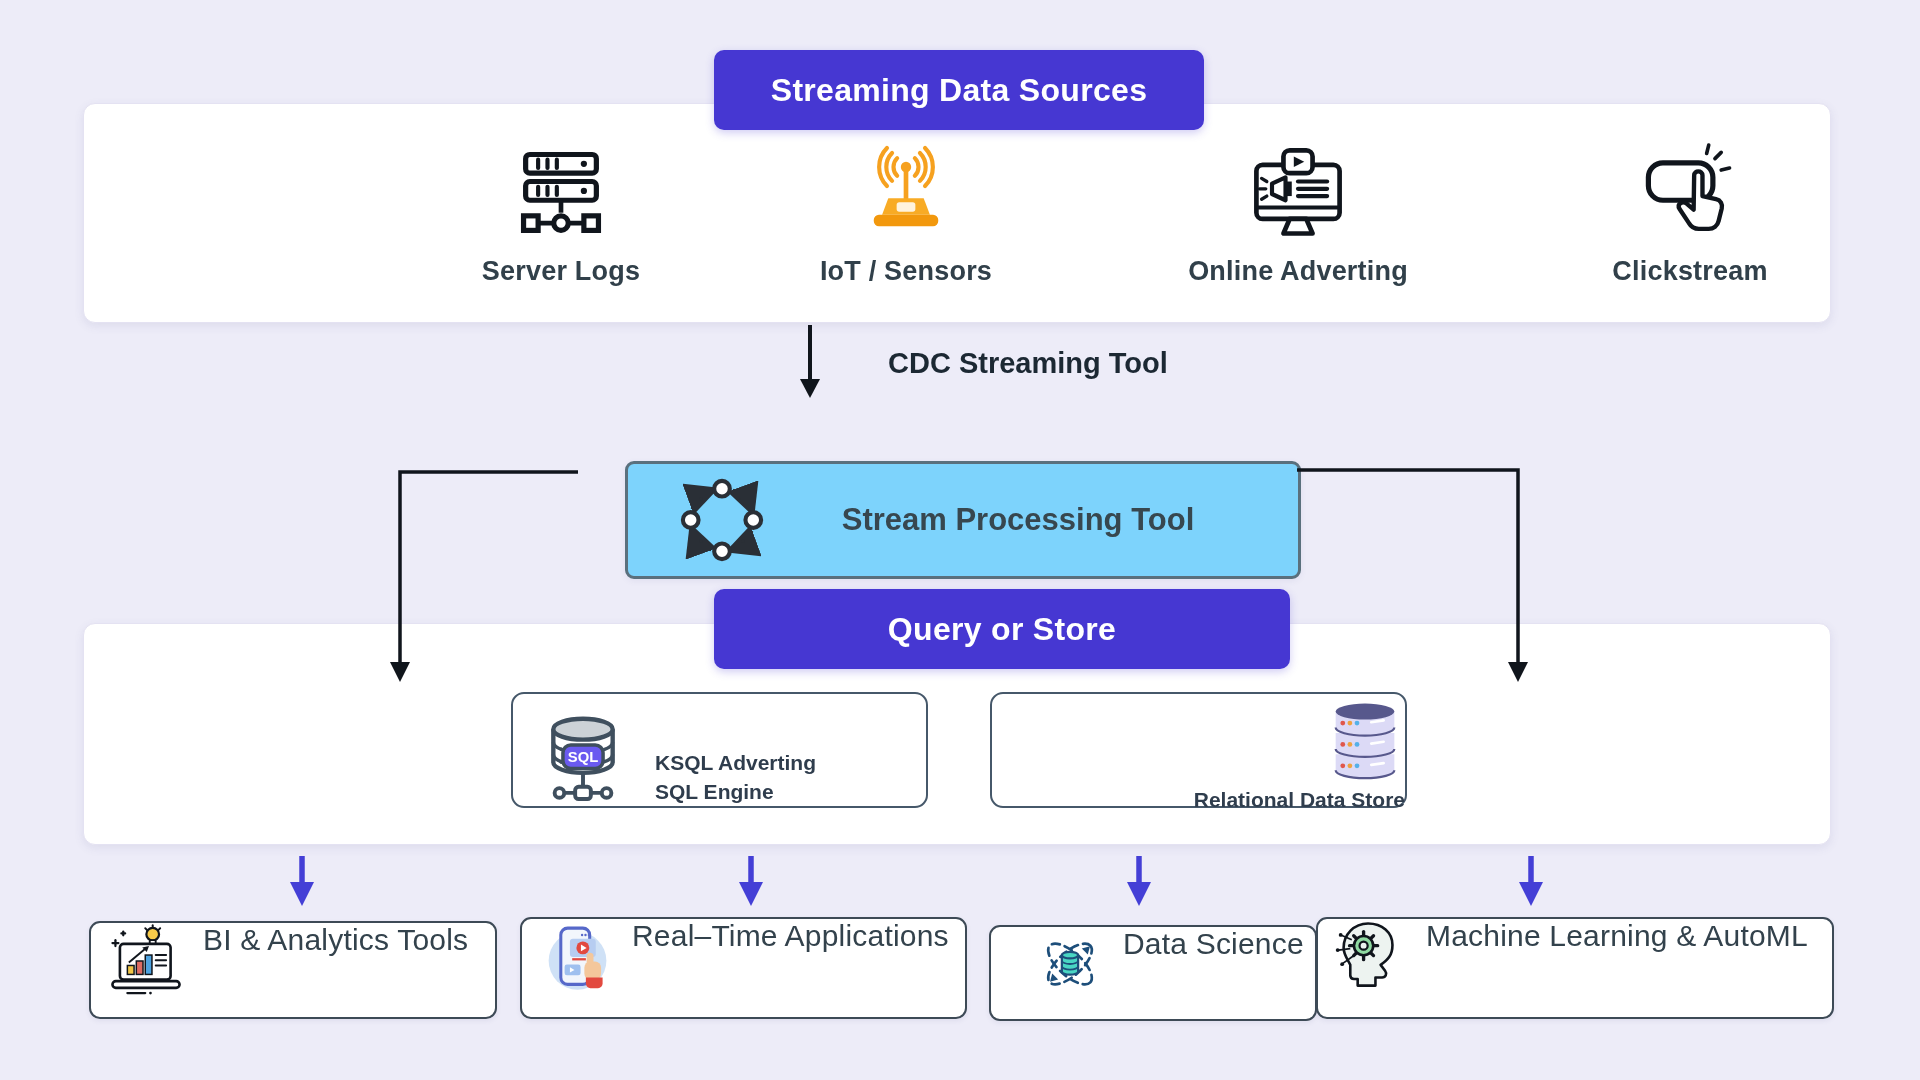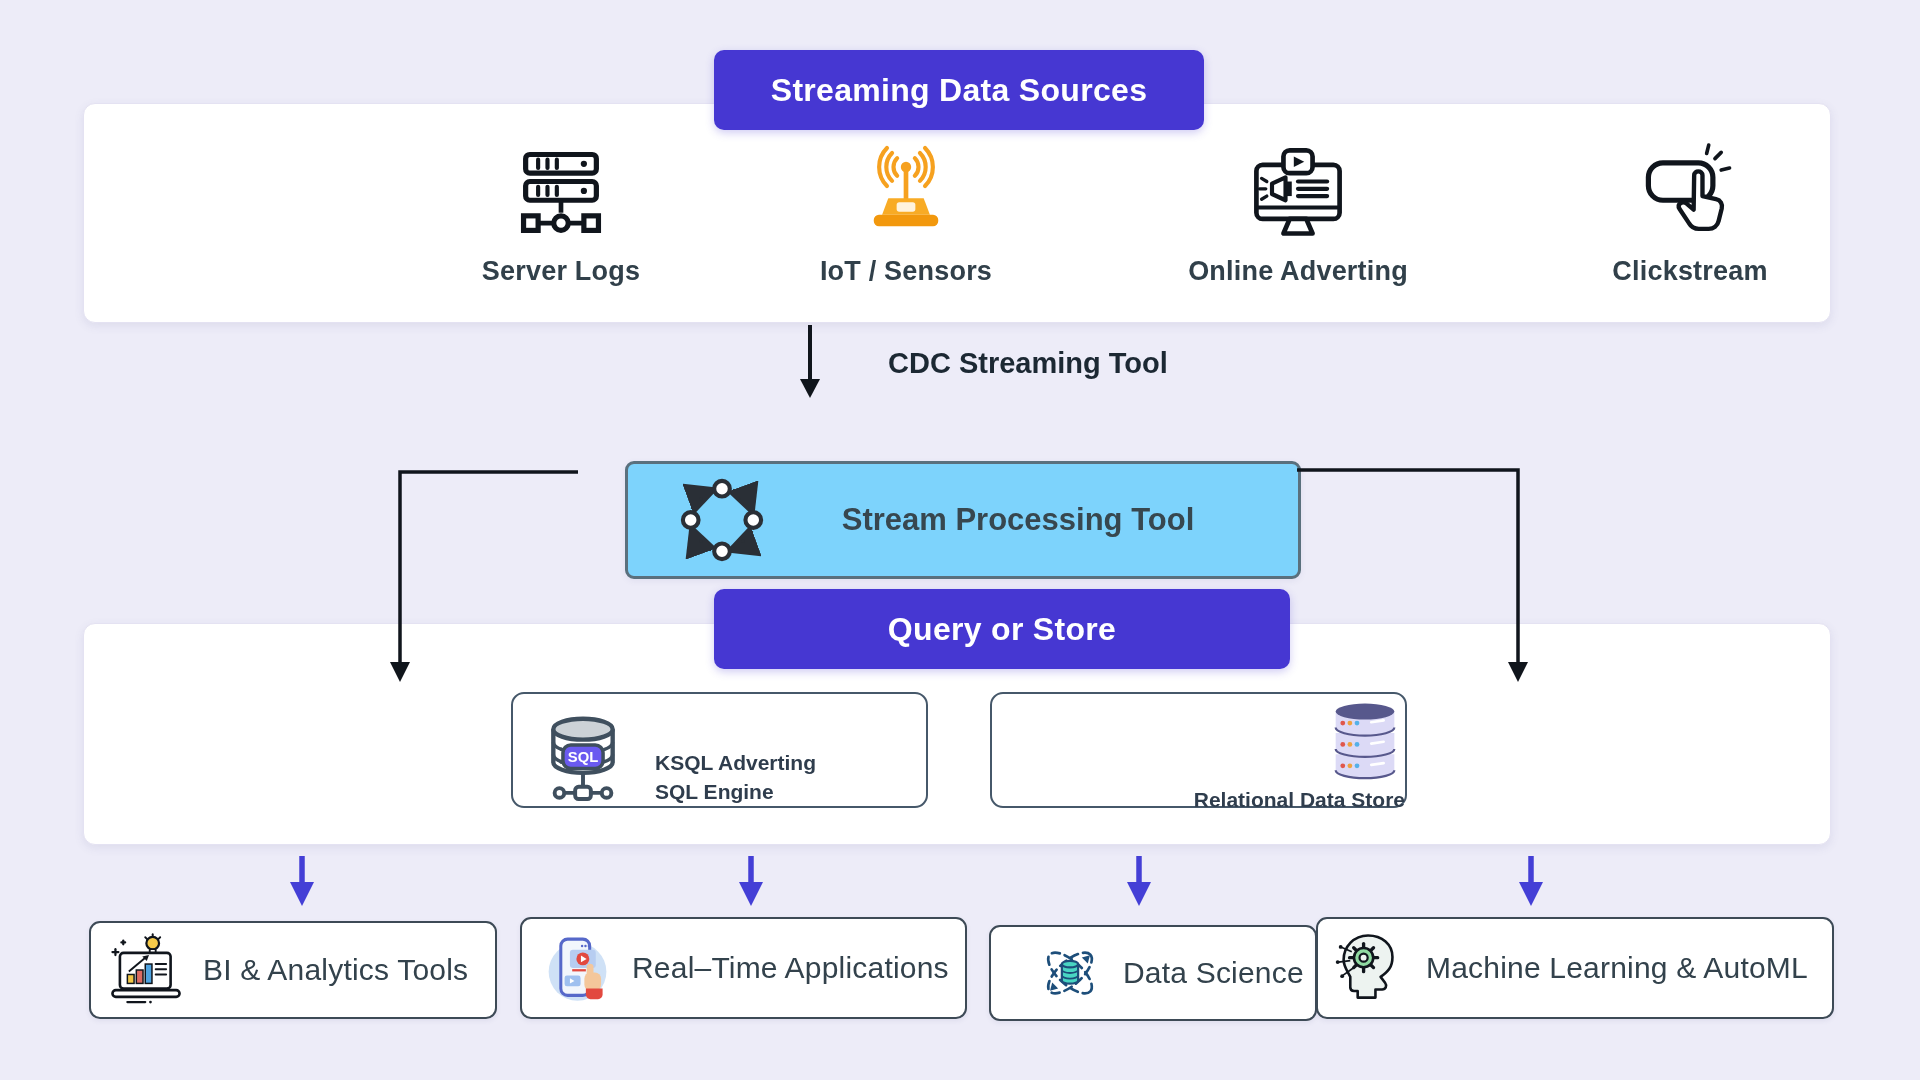--- a/index.html
+++ b/index.html
@@ -36,21 +36,21 @@
   .stream-box .txt{flex:1;text-align:center;font-size:31px;font-weight:bold;color:#37474f;padding-right:30px;}
 
   .store-box{
     position:absolute;width:413px;height:112px;background:#ffffff;border:2.5px solid #46586a;
     border-radius:13px;display:flex;align-items:flex-end;z-index:3;
   }
   .store-box .txt{font-size:21px;font-weight:bold;color:#2f3d4d;line-height:1.35;}
 
   .out-box{
     position:absolute;background:#ffffff;border:2px solid #3d4a56;border-radius:11px;
-    display:flex;align-items:center;z-index:3;box-shadow:0 2px 5px rgba(60,60,110,.08);
+    display:flex;align-items:flex-start;z-index:3;box-shadow:0 2px 5px rgba(60,60,110,.08);
   }
   .out-box .txt{font-size:30px;color:#33424c;font-weight:500;letter-spacing:.2px;}
 
   svg text{font-family:"Liberation Sans","DejaVu Sans",sans-serif;}
 </style>
 </head>
 <body>
 
 <div class="canvas">
 

